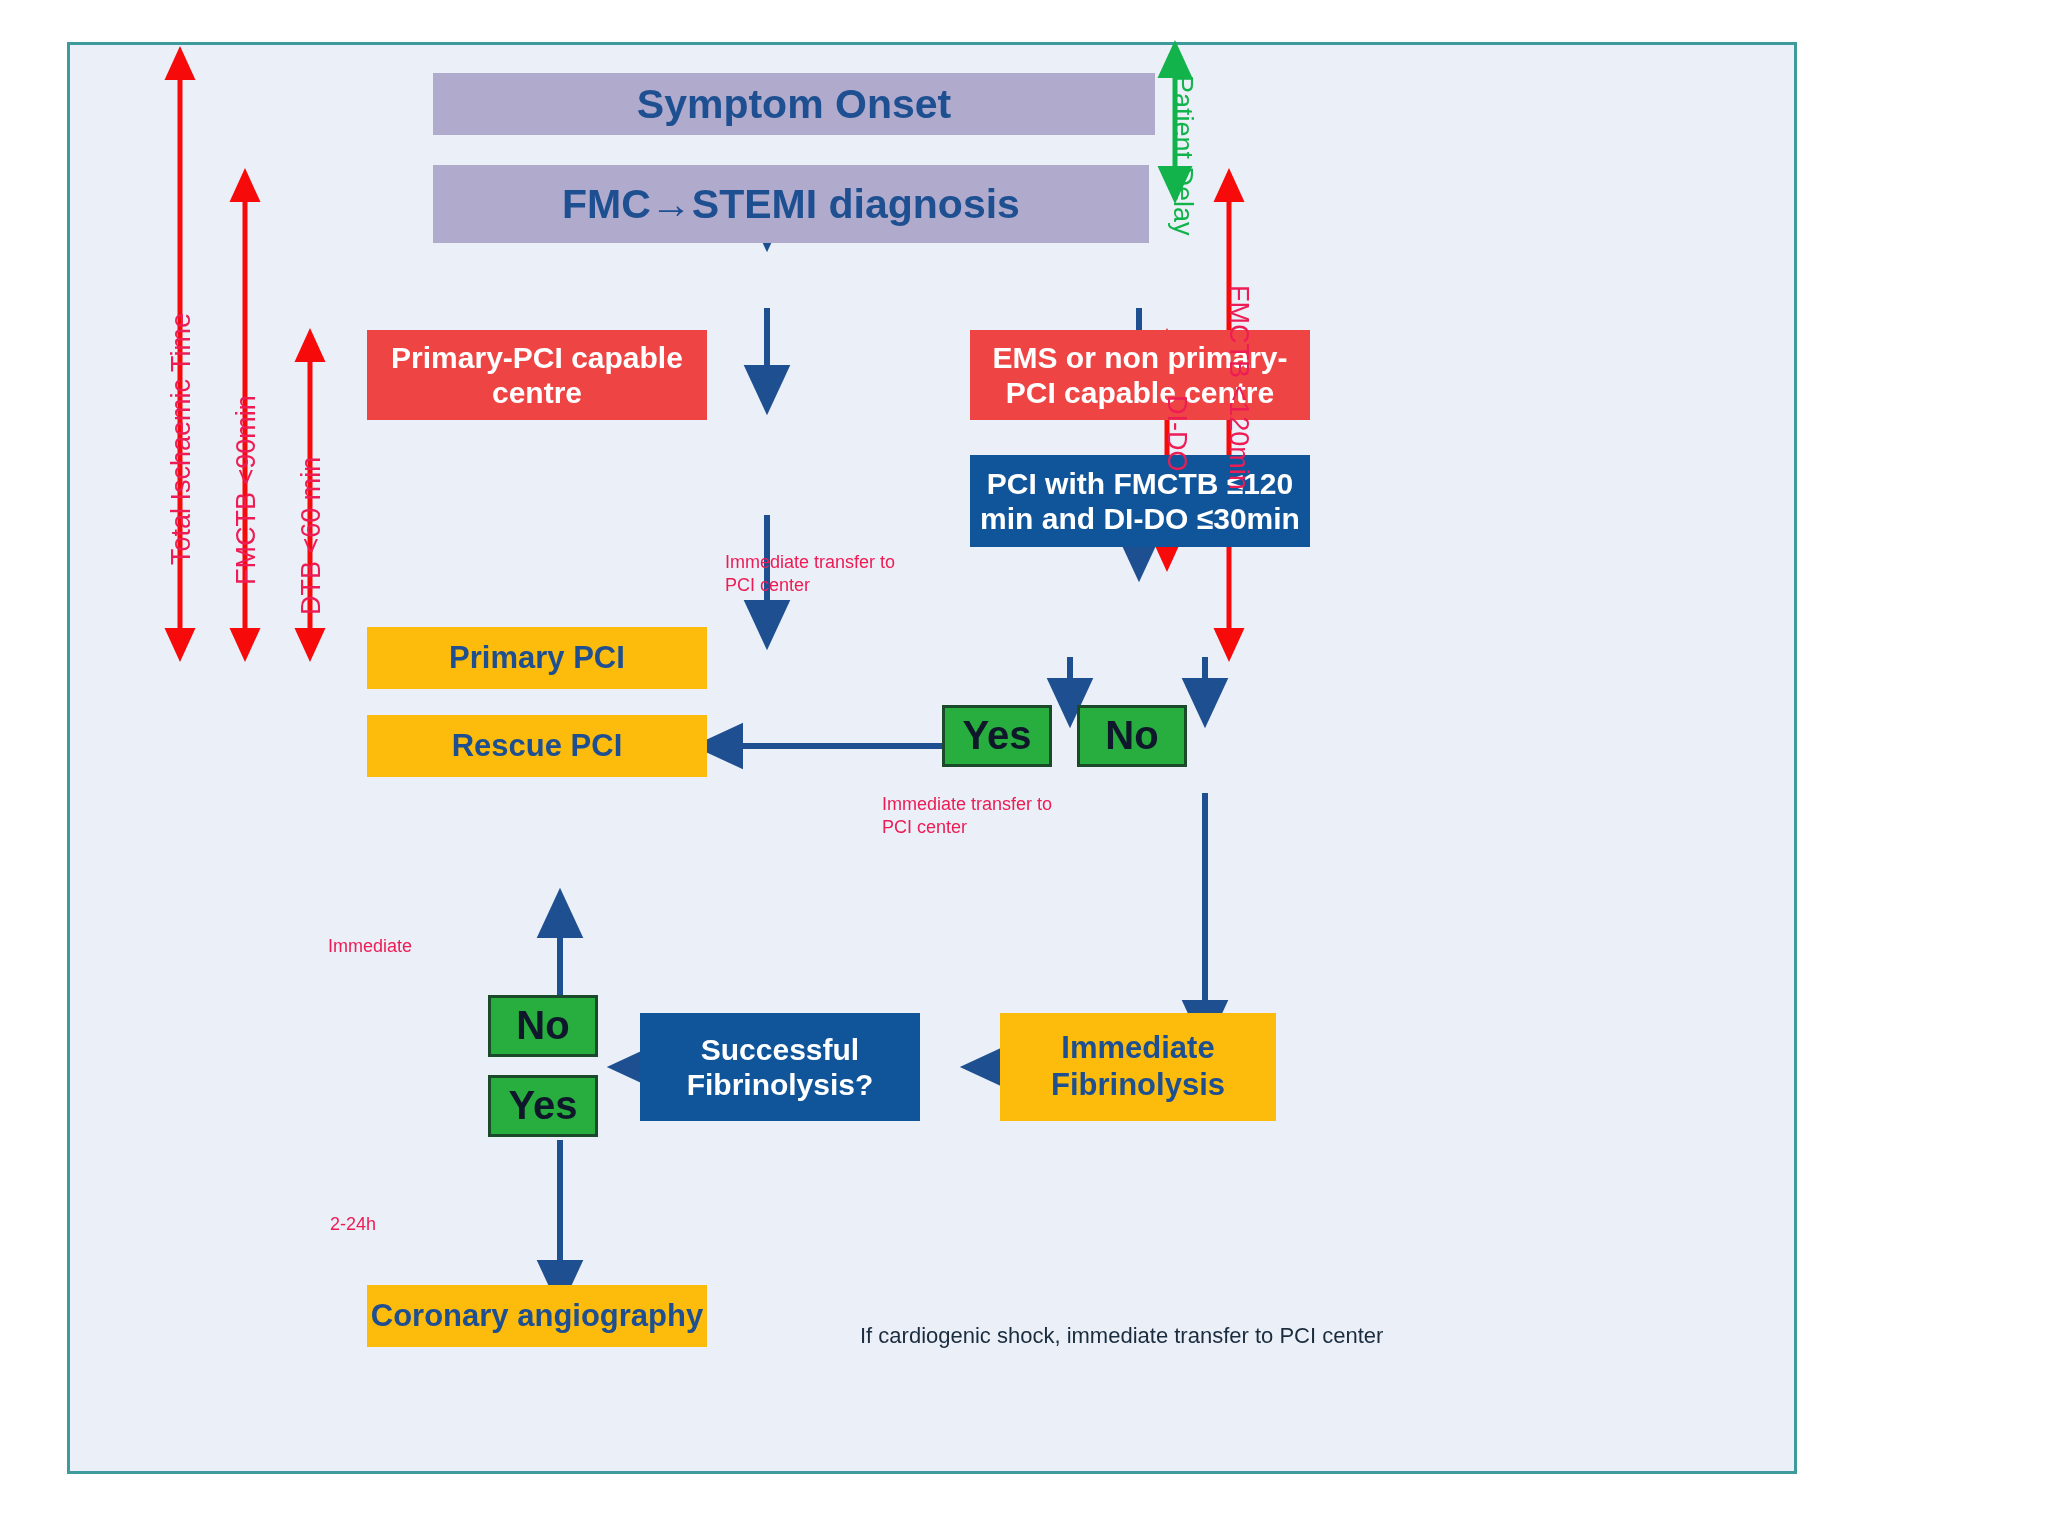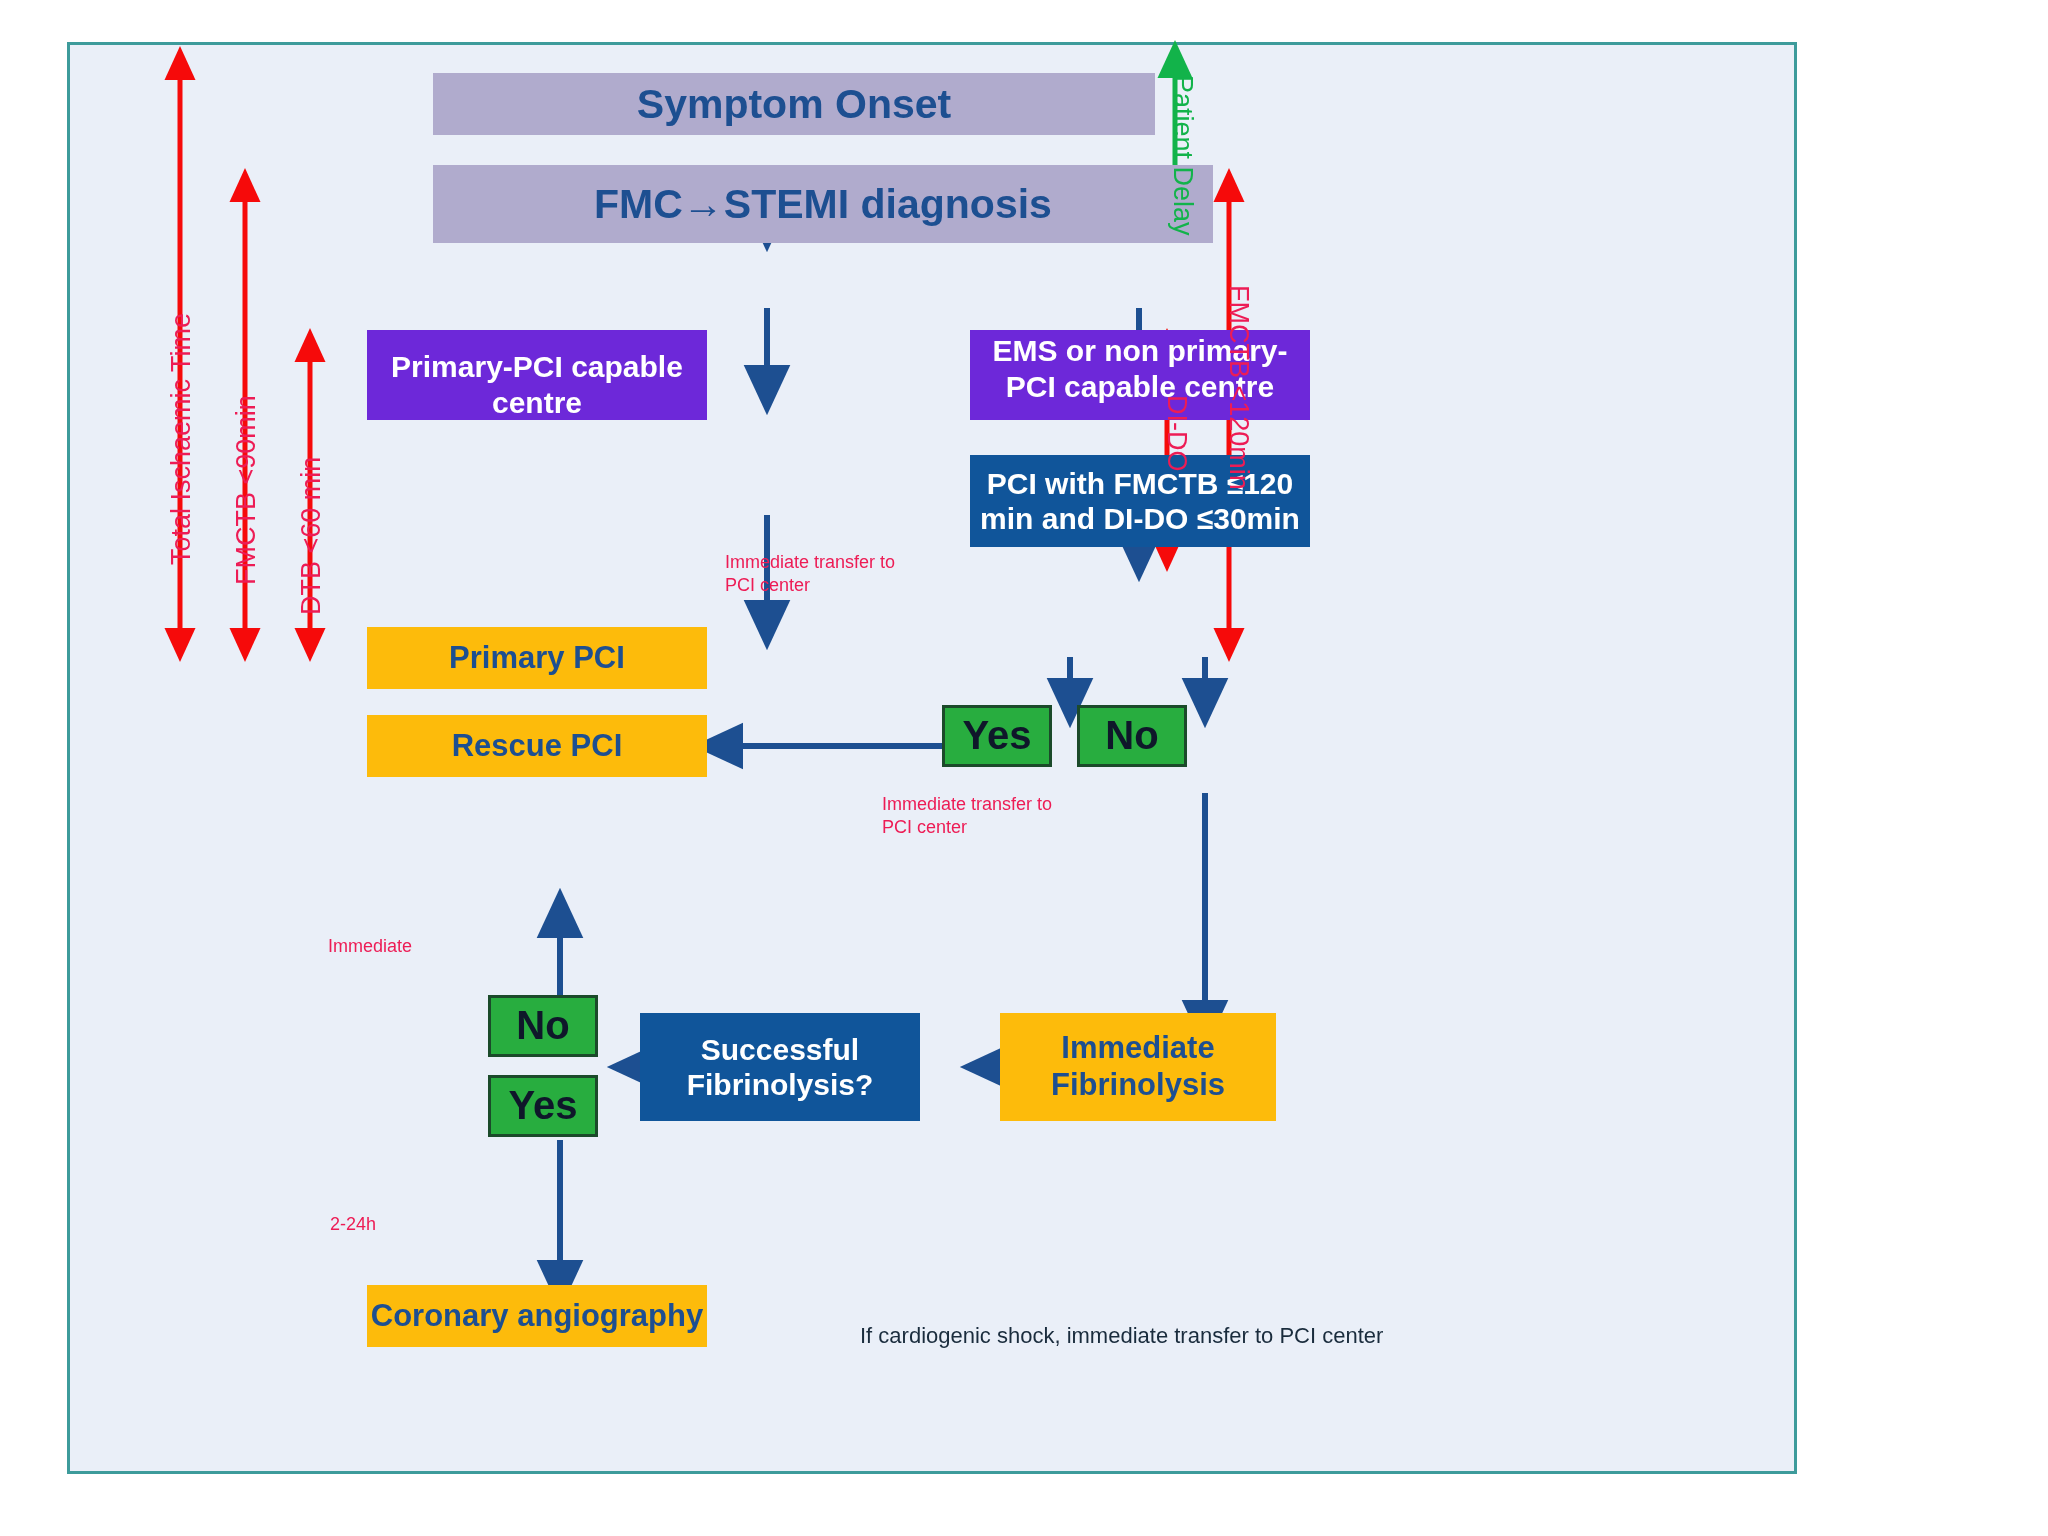--- a/index.html
+++ b/index.html
@@ -9,21 +9,21 @@
 
   
   #frame{position:absolute;left:67px;top:42px;width:1730px;height:1432px;
          background:#eaeff8;border:3px solid #3d9b9b;box-sizing:border-box;}
 
   .node{position:absolute;box-sizing:border-box;display:flex;align-items:center;
         justify-content:center;text-align:center;line-height:1.18;}
 
   
   .purple{background:#b0abcd;color:#1d4f91;font-weight:bold;font-size:41px;}
-  .red{background:#6d28d9;color:#ffffff;font-weight:bold;font-size:30px;align-items:flex-end;}
+  .red{background:#ef4444;color:#ffffff;font-weight:bold;font-size:30px;}
   .blue{background:#10559a;color:#ffffff;font-weight:bold;font-size:30px;}
   .yellow{background:#fdbb0b;color:#1d4f91;font-weight:bold;font-size:31px;}
   .green{background:#28ad3f;color:#0f172a;font-weight:bold;font-size:40px;
          border:3px solid #1b4a2a;}
 
   
   .redtext{position:absolute;color:#ed1c55;font-size:18px;line-height:1.25;text-align:left;}
   .footnote{position:absolute;color:#1a2c3d;font-size:22px;white-space:nowrap;}
 
   
@@ -100,21 +100,21 @@
 
       <g stroke="#12b34a" stroke-width="5" fill="none" marker-start="url(#greentail)" marker-end="url(#greenhead)">
         <path d="M1105,14 L1105,140"></path>
       </g>
     </svg>
 
     <div class="node purple" style="left:363px;top:28px;width:722px;height:62px;">
       <span>Symptom Onset</span>
     </div>
 
-    <div class="node purple" style="left:363px;top:120px;width:780px;height:78px;">
+    <div class="node purple" style="left:363px;top:120px;width:716px;height:78px;">
       <span>FMC→STEMI diagnosis</span>
     </div>
 
     <div class="node red" style="left:297px;top:285px;width:340px;height:90px;padding:0 16px;">
       <span>Primary-PCI capable centre</span>
     </div>
 
     <div class="node red" style="left:900px;top:285px;width:340px;height:90px;padding:16px 14px;">
       <span>EMS or non primary-PCI capable centre</span>
     </div>

